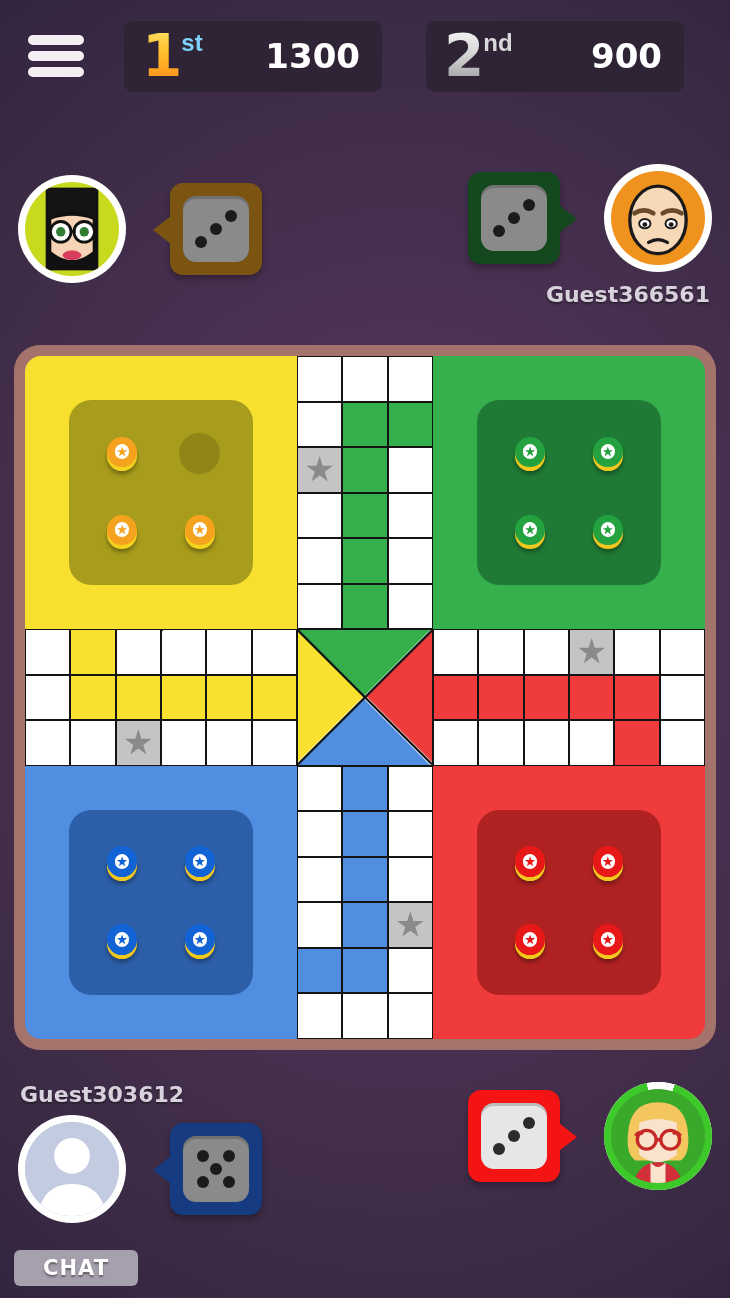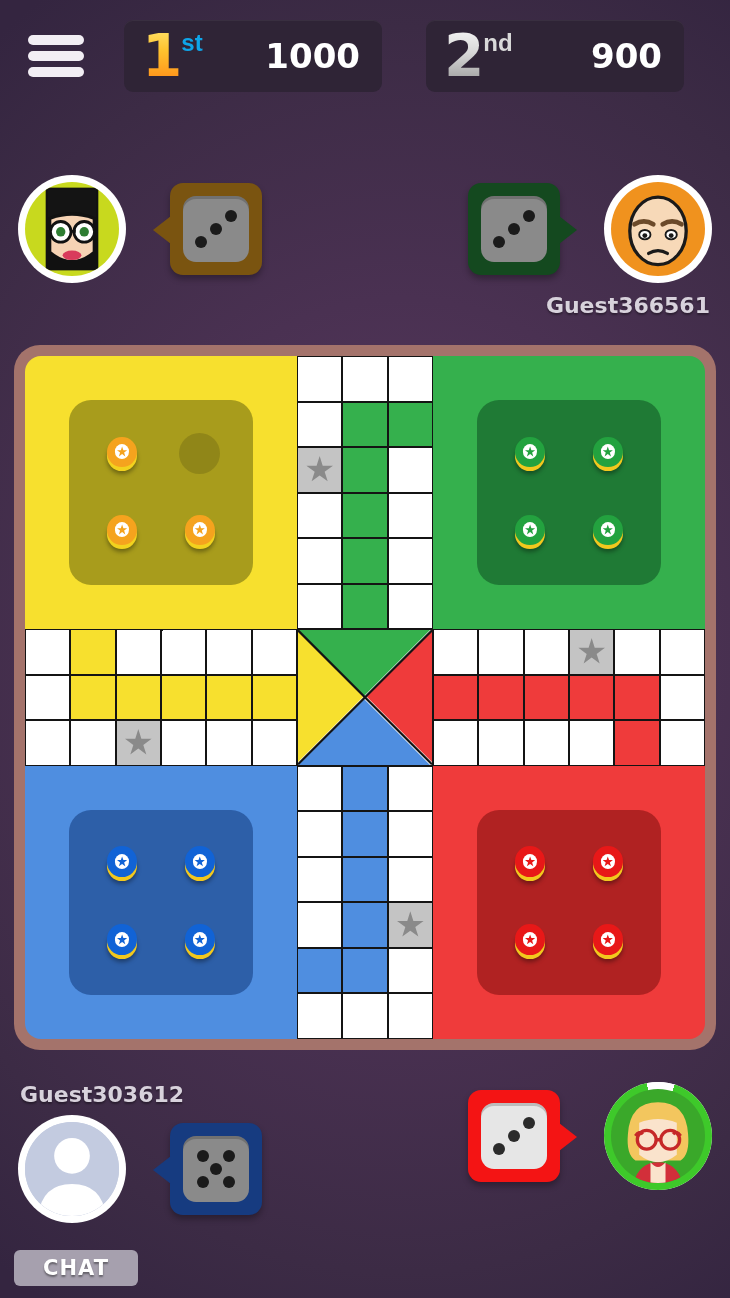--- a/index.html
+++ b/index.html
@@ -40,21 +40,21 @@
     font-size: 58px; font-weight: bold;
     font-family: "DejaVu Sans", sans-serif;
     letter-spacing: -2px;
   }
   .rank .sup { font-size: 24px; font-weight: bold; margin-top: 4px; margin-left: 1px; }
   .gold .num {
     background: linear-gradient(180deg, #ffe36b 0%, #ffc32e 40%, #ff8a17 100%);
     -webkit-background-clip: text; background-clip: text; color: transparent;
     text-shadow: none;
   }
-  .gold .sup { color: #0ea5e9; }
+  .gold .sup { color: #7dd3fc; }
   .silver .num {
     background: linear-gradient(180deg, #f6f6f6 0%, #d7d7d7 45%, #9a9a9a 100%);
     -webkit-background-clip: text; background-clip: text; color: transparent;
   }
   .silver .sup { color: #d9d9d9; }
   .prize-amount {
     font-size: 34px; font-weight: bold; color: #ffffff;
     font-family: "DejaVu Sans", sans-serif;
   }
 
@@ -187,21 +187,21 @@
     <span></span>
     <span></span>
     <span></span>
   </div>
 
   <div id="badge1" class="prize-badge">
     <div class="rank gold">
       <span class="num">1</span>
       <span class="sup">st</span>
     </div>
-    <div class="prize-amount">1000</div>
+    <div class="prize-amount">1300</div>
   </div>
 
   <div id="badge2" class="prize-badge">
     <div class="rank silver">
       <span class="num">2</span>
       <span class="sup">nd</span>
     </div>
     <div class="prize-amount">900</div>
   </div>
 </div>
@@ -228,21 +228,21 @@
         <div class="dice-box" style="background: rgb(122, 84, 16); box-shadow: rgba(0, 0, 0, 0.3) 0px 4px 6px;">
           <div class="dice-tail tail-left" style="border-right: 18px solid rgb(122, 84, 16);"></div>
           <div class="dice-face" style="background: rgb(138, 138, 138);">
             <div class="pip" style="left: calc(28% - 6px); top: calc(70% - 6px); background: rgb(27, 27, 27);"></div>
             <div class="pip" style="left: calc(50% - 6px); top: calc(50% - 6px); background: rgb(27, 27, 27);"></div>
             <div class="pip" style="left: calc(72% - 6px); top: calc(30% - 6px); background: rgb(27, 27, 27);"></div>
           </div>
         </div>
       </div>
     </div>
-    <div class="player" style="right: 18px; top: 175px; text-align: right;">
+    <div class="player" style="right: 18px; top: 164px; text-align: right;">
       <div style="display: flex; align-items: center; gap: 44px; justify-content: flex-end;">
         <div class="dice-box" style="background: rgb(20, 73, 31); box-shadow: rgba(0, 0, 0, 0.3) 0px 4px 6px;">
           <div class="dice-tail tail-right" style="border-left: 18px solid rgb(20, 73, 31);"></div>
           <div class="dice-face" style="background: rgb(138, 138, 138);">
             <div class="pip" style="left: calc(28% - 6px); top: calc(70% - 6px); background: rgb(27, 27, 27);"></div>
             <div class="pip" style="left: calc(50% - 6px); top: calc(50% - 6px); background: rgb(27, 27, 27);"></div>
             <div class="pip" style="left: calc(72% - 6px); top: calc(30% - 6px); background: rgb(27, 27, 27);"></div>
           </div>
         </div>
         <div class="avatar-ring">

